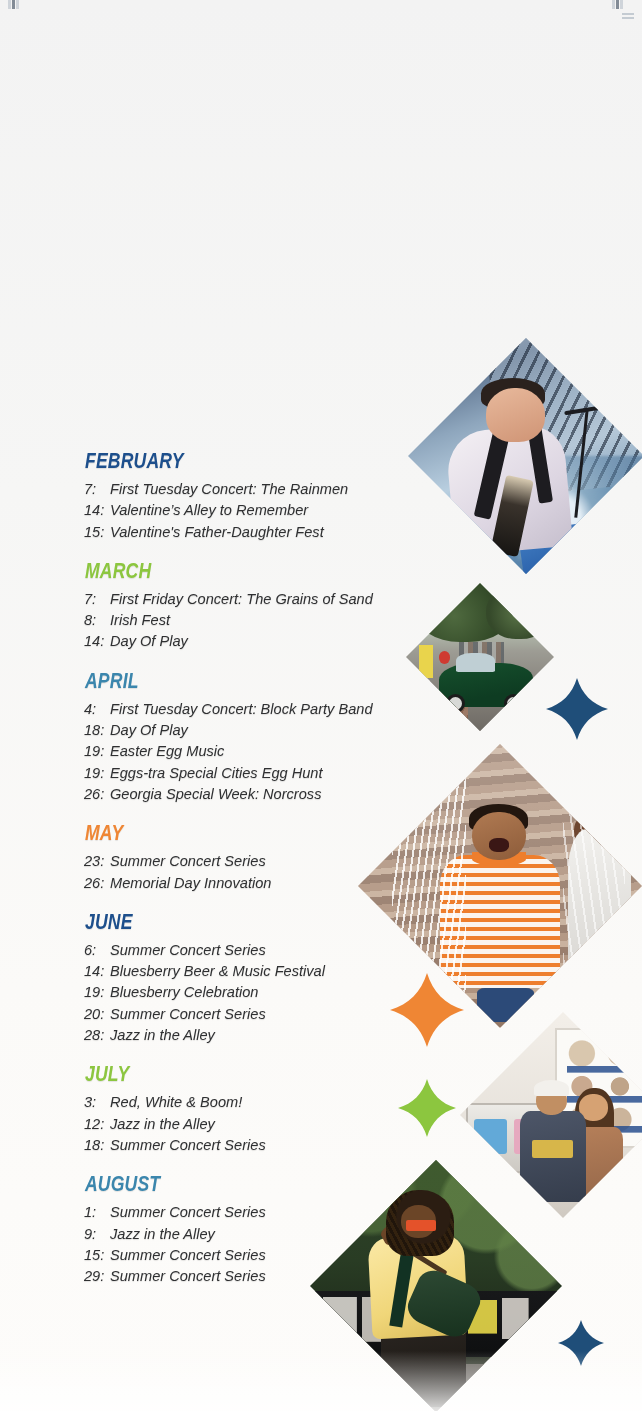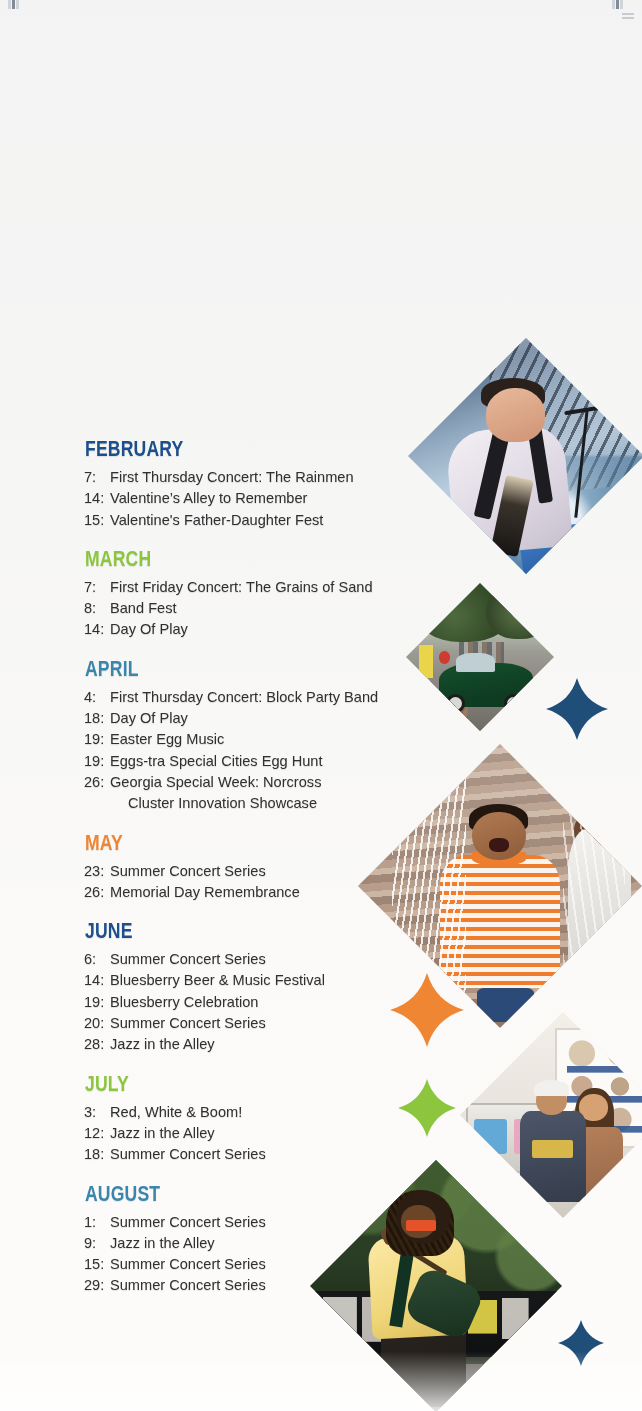--- a/index.html
+++ b/index.html
@@ -84,23 +84,24 @@
   
   .body-area{
     position:absolute;
     left:0; top:0;
     width:642px; height:1411px;
     z-index:2;
     background:linear-gradient(180deg,#f3f3f3 0%,#f6f6f5 35%,#fbfaf8 70%,#fdfcfa 100%);
   }
   .schedule{
     position:absolute;
-    left:84px; top:438px;
+    left:84px; top:450px;
     width:430px;
     z-index:6;
+    font-style:italic;
   }
   .month{margin-bottom:0;}
   .month-name{
     font-family:"Liberation Sans", sans-serif;
     font-weight:bold;
     font-size:22px;
     letter-spacing:.2px;
     line-height:1;
     margin:0 0 7px 1px;
     transform:scaleX(.80);
@@ -441,88 +442,84 @@
     </svg>
   </div>
 
   <div class="schedule">
 
   <div class="month">
         <div class="month-name" style="color: rgb(29, 79, 140);">FEBRUARY</div>
         <ul class="events">
           <li class="event">
             <span class="day">7:</span>
-            <span class="title">First Thursday Concert: The Rainmen</span>
+            <span class="title">First Tuesday Concert: The Rainmen</span>
           </li>
           <li class="event">
             <span class="day">14:</span>
             <span class="title">Valentine’s Alley to Remember</span>
           </li>
           <li class="event">
             <span class="day">15:</span>
             <span class="title">Valentine's Father-Daughter Fest</span>
           </li>
         </ul>
       </div>
       <div class="month">
         <div class="month-name" style="color: rgb(140, 198, 63);">MARCH</div>
         <ul class="events">
           <li class="event">
             <span class="day">7:</span>
             <span class="title">First Friday Concert: The Grains of Sand</span>
           </li>
           <li class="event">
             <span class="day">8:</span>
-            <span class="title">Band Fest</span>
+            <span class="title">Irish Fest</span>
           </li>
           <li class="event">
             <span class="day">14:</span>
             <span class="title">Day Of Play</span>
           </li>
         </ul>
       </div>
       <div class="month">
         <div class="month-name" style="color: rgb(59, 134, 173);">APRIL</div>
         <ul class="events">
           <li class="event">
             <span class="day">4:</span>
-            <span class="title">First Thursday Concert: Block Party Band</span>
+            <span class="title">First Tuesday Concert: Block Party Band</span>
           </li>
           <li class="event">
             <span class="day">18:</span>
             <span class="title">Day Of Play</span>
           </li>
           <li class="event">
             <span class="day">19:</span>
             <span class="title">Easter Egg Music</span>
           </li>
           <li class="event">
             <span class="day">19:</span>
             <span class="title">Eggs-tra Special Cities Egg Hunt</span>
           </li>
           <li class="event">
             <span class="day">26:</span>
             <span class="title">Georgia Special Week: Norcross</span>
-          </li>
-          <li class="event cont">
-            <span class="day"></span>
-            <span class="title">Cluster Innovation Showcase</span>
           </li>
         </ul>
       </div>
       <div class="month">
         <div class="month-name" style="color: rgb(239, 134, 52);">MAY</div>
         <ul class="events">
           <li class="event">
             <span class="day">23:</span>
             <span class="title">Summer Concert Series</span>
           </li>
           <li class="event">
             <span class="day">26:</span>
-            <span class="title">Memorial Day Remembrance</span>
+            <span class="title">Memorial Day Innovation</span>
           </li>
         </ul>
       </div>
       <div class="month">
         <div class="month-name" style="color: rgb(29, 79, 140);">JUNE</div>
         <ul class="events">
           <li class="event">
             <span class="day">6:</span>
             <span class="title">Summer Concert Series</span>
           </li>

